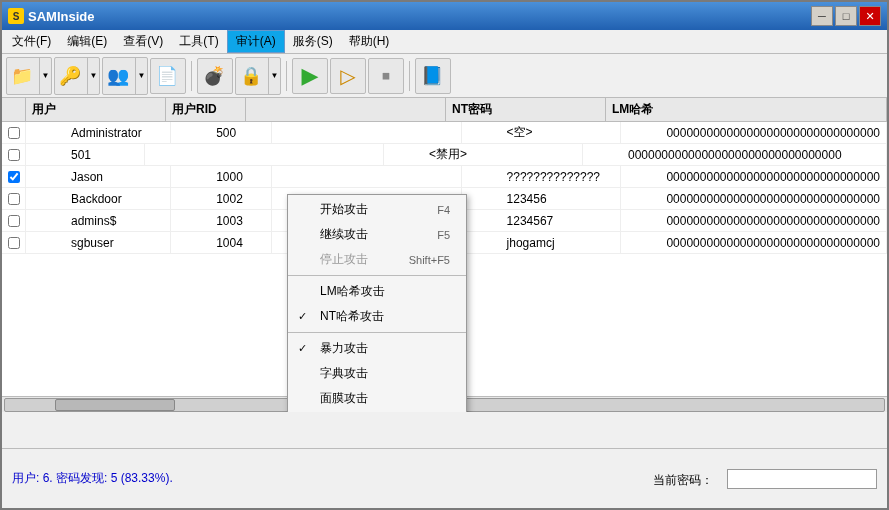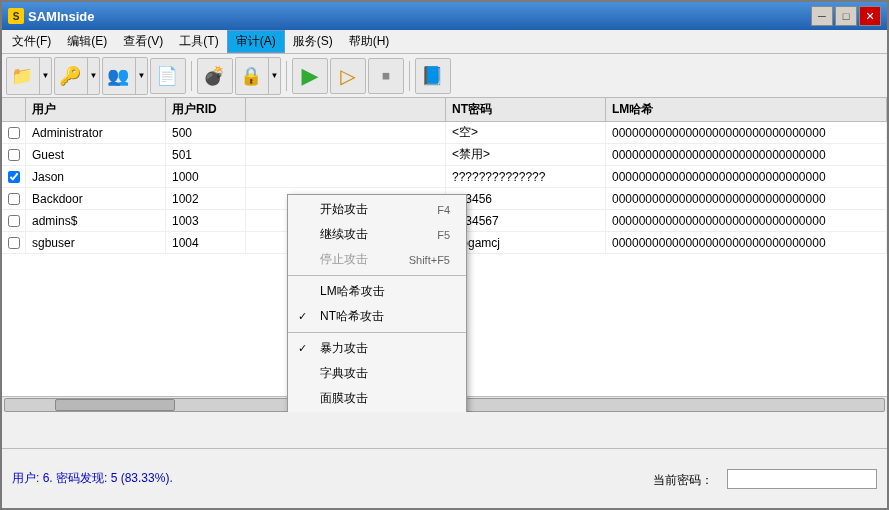--- a/index.html
+++ b/index.html
@@ -162,20 +162,21 @@
     .col-user { width: 140px; }
     .col-rid { width: 80px; }
     .col-lm { width: 200px; }
     .col-nt { width: 160px; }
     .col-lmhash { flex: 1; }
     .table-row {
       display: flex;
       align-items: center;
       height: 22px;
       border-bottom: 1px solid #eee;
+      gap: 39px;
     }
     .td {
       padding: 0 6px;
       font-size: 12px;
       height: 100%;
       display: flex;
       align-items: center;
       border-right: 1px solid #eee;
     }
     .td input[type=checkbox] { width: 12px; height: 12px; }
@@ -398,21 +399,20 @@
       <div class="td col-user">Administrator</div>
       <div class="td col-rid">500</div>
       <div class="td col-lm"></div>
       <div class="td col-nt">&lt;空&gt;</div>
       <div class="td col-lmhash">00000000000000000000000000000000</div>
     </div>
           <div class="table-row">
       <div class="td col-check">
         <input type="checkbox" style="">
       </div>
-      <div class="td col-user">Guest</div>
       <div class="td col-rid">501</div>
       <div class="td col-lm"></div>
       <div class="td col-nt">&lt;禁用&gt;</div>
       <div class="td col-lmhash">00000000000000000000000000000000</div>
     </div>
           <div class="table-row">
       <div class="td col-check">
         <input type="checkbox" checked="" style="">
       </div>
       <div class="td col-user">Jason</div>

